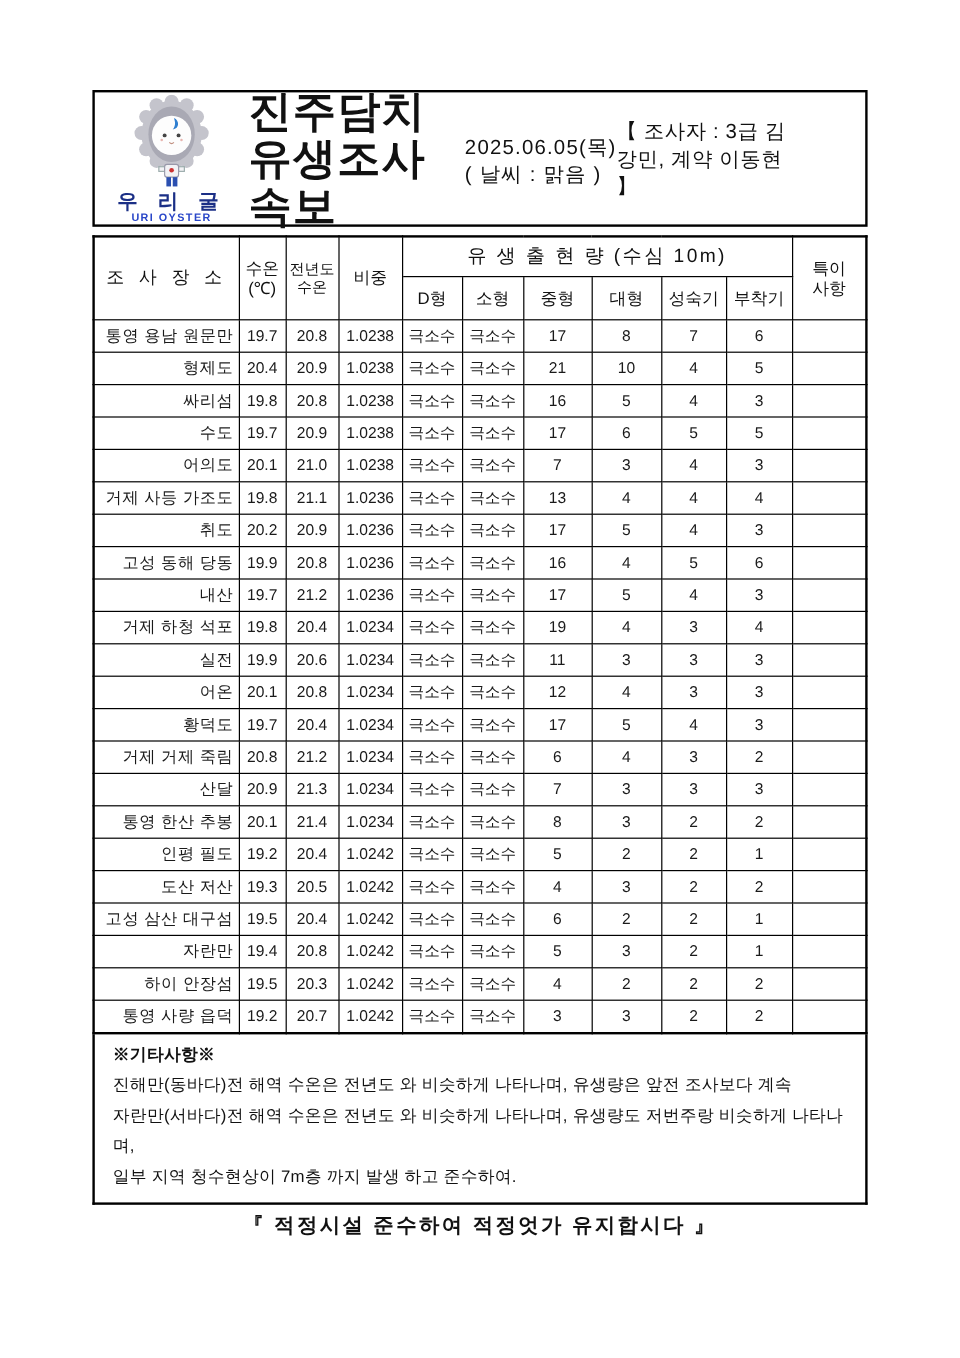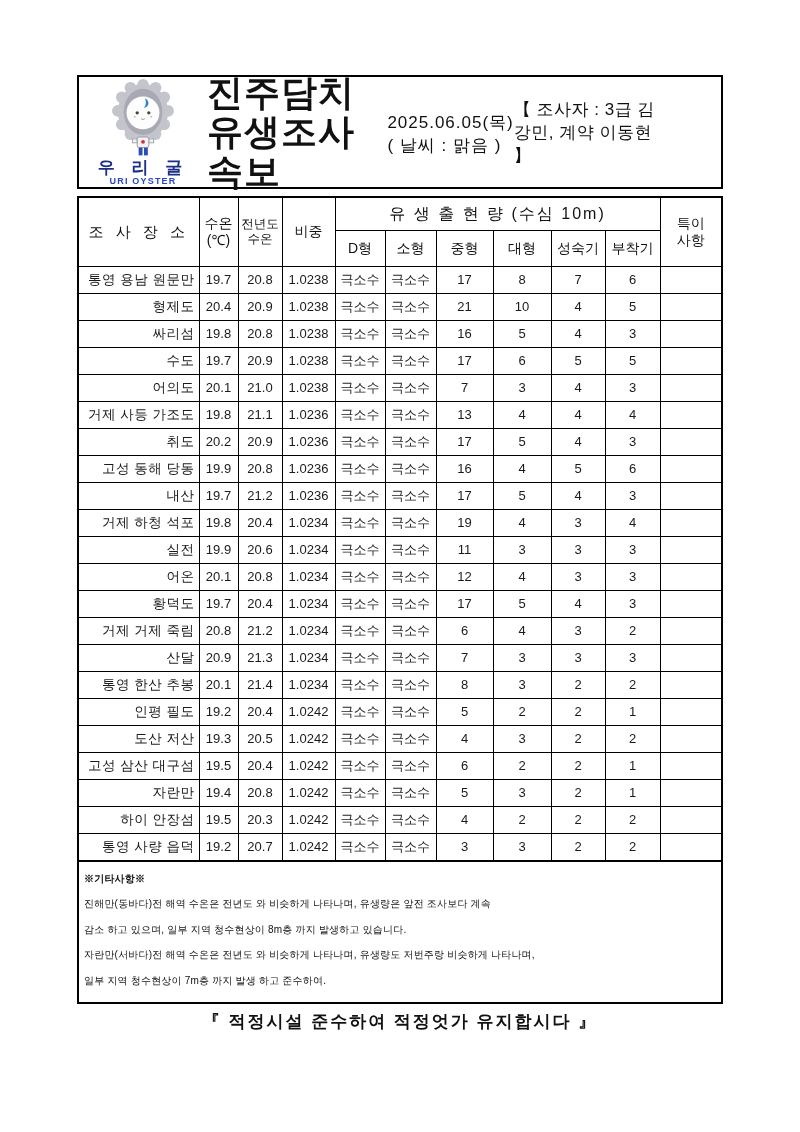--- a/index.html
+++ b/index.html
@@ -73,22 +73,22 @@
     padding-right: 4px;
     font-size: 13.5px;
     letter-spacing: 0.5px;
     white-space: nowrap;
   }
 
   
   .notes-box {
     border: 2px solid #000;
     border-top: 0;
-    padding: 4px 6px 9px 5px;
-    font-size: 10px;
+    padding: 4px 6px 9px 15px;
+    font-size: 14px;
     line-height: 25.5px;
     letter-spacing: 0.2px;
   }
   .notes-heading { font-weight: bold; }
 
   
   .footer {
     text-align: center;
     font-weight: bold;
     font-size: 17px;
@@ -468,20 +468,19 @@
       <td>2</td>
       <td>2</td>
       <td></td>
     </tr>
       </tbody>
   </table>
 
   <div class="notes-box">
     <div class="notes-heading">※기타사항※</div>
     <div class="notes-line">진해만(동바다)전 해역 수온은 전년도 와 비슷하게 나타나며, 유생량은 앞전 조사보다 계속</div>
-    <div class="notes-line">감소 하고 있으며,  일부 지역 청수현상이 8m층 까지 발생하고 있습니다.</div>
     <div class="notes-line">자란만(서바다)전 해역 수온은 전년도 와 비슷하게 나타나며, 유생량도 저번주랑 비슷하게 나타나며,</div>
     <div class="notes-line">일부 지역 청수현상이 7m층 까지 발생 하고 준수하여.</div>
   </div>
 
   <div class="footer">『 적정시설 준수하여 적정엇가 유지합시다 』</div>
 
 </div>
 
 </body></html>

